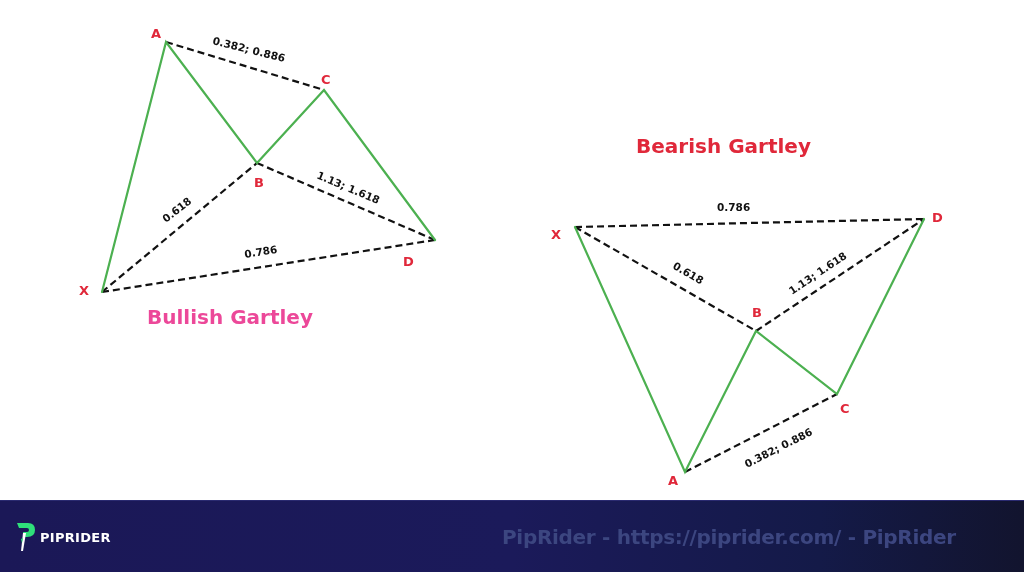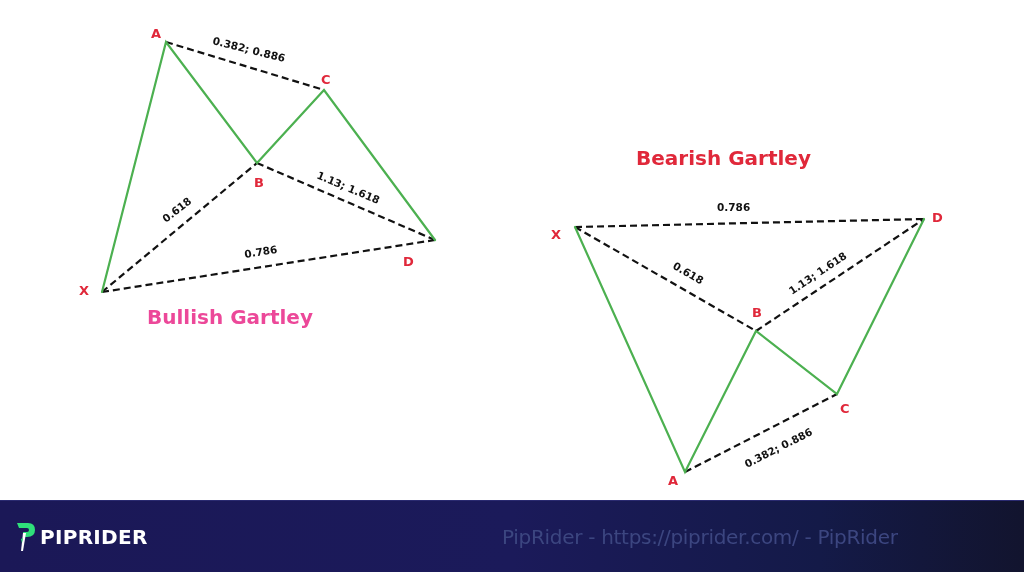--- a/index.html
+++ b/index.html
@@ -50,21 +50,21 @@
     }
     .pattern-title {
       position: absolute;
       font-family: "DejaVu Sans", sans-serif;
       font-weight: bold;
       font-size: 20px;
       white-space: nowrap;
       margin: 0;
     }
     .title-bullish { left: 147px; top: 305px; color: #ec4899; }
-    .title-bearish { left: 636px; top: 146px; color: #e0283a; }
+    .title-bearish { left: 636px; top: 134px; color: #e0283a; }
 
     .footer {
       position: absolute;
       left: 0;
       top: 500px;
       width: 1024px;
       height: 72px;
       background: linear-gradient(90deg, #1b1857 0%, #1b1a5a 50%, #141a48 80%, #12142e 100%);
       border-top: 1px solid #2a2a70;
     }
@@ -74,30 +74,30 @@
       top: 20px;
       display: flex;
       align-items: center;
       gap: 4px;
     }
     .logo-mark { width: 22px; height: 32px; }
     .logo-text {
       color: #ffffff;
       font-family: "DejaVu Sans", sans-serif;
       font-weight: bold;
-      font-size: 20px;
+      font-size: 13px;
       letter-spacing: 0.3px;
     }
     .watermark {
       position: absolute;
       left: 502px;
       top: 24px;
       color: #3c4680;
       font-family: "DejaVu Sans", sans-serif;
-      font-weight: normal;
+      font-weight: bold;
       font-size: 20px;
       white-space: nowrap;
       letter-spacing: -0.3px;
     }
   </style>
 </head>
 <body>
 
 <div class="canvas">
 

